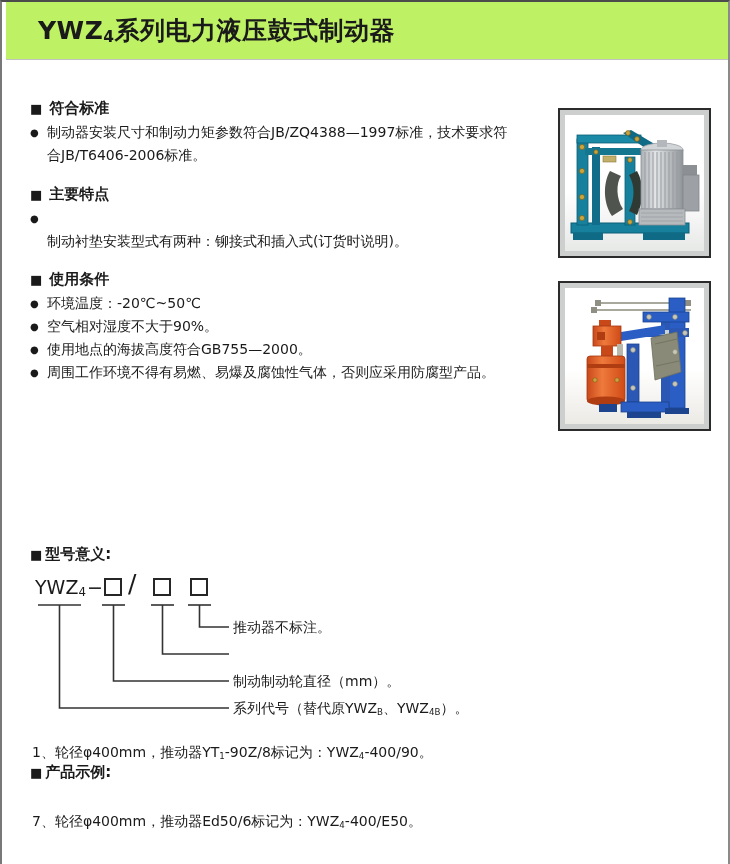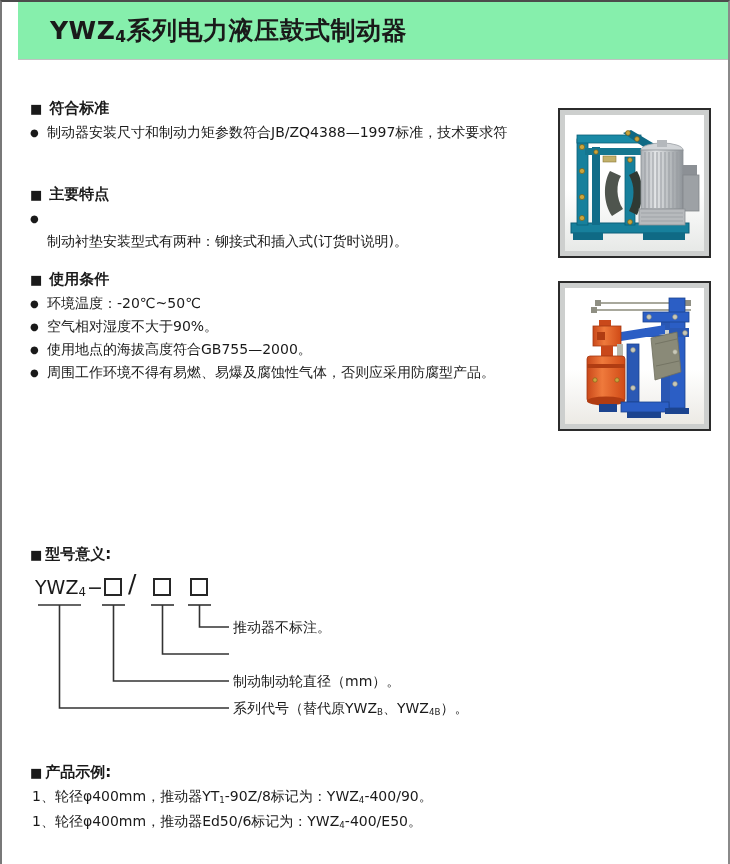--- a/index.html
+++ b/index.html
@@ -5,22 +5,22 @@
   html,body{margin:0;padding:0;background:#fff;}
   .page{
     position:relative;width:730px;height:864px;background:#ffffff;
     box-sizing:border-box;overflow:hidden;
     border-top:2px solid #4c4c4c;border-left:2px solid #787878;border-right:2px solid #8a8a8a;
     font-family:"DejaVu Sans","Liberation Sans",sans-serif;color:#1a1a1a;
   }
   .abs{position:absolute;}
   
   .header-band{
-    position:absolute;top:0;left:16px;right:0;height:57px;
-    background:#86efac;border-bottom:1px solid #bfc2c1;
+    position:absolute;top:0;left:4px;right:0;height:57px;
+    background:#bef264;border-bottom:1px solid #bfc2c1;
   }
   .page-title{
     margin:0;padding-left:32px;line-height:57px;font-size:25px;font-weight:bold;
     letter-spacing:0.5px;white-space:nowrap;
   }
   .seg-sub{font-size:0.62em;position:relative;top:0.18em;}
   
   .sec{position:absolute;left:28px;width:500px;}
   .sec-title{display:flex;align-items:center;gap:7px;font-size:15px;font-weight:bold;height:22px;}
   .sec-title .marker{font-size:13px;line-height:1;}
@@ -58,20 +58,24 @@
 
   <div class="sec" style="top:95px">
     <div class="sec-title">
       <span class="marker">■</span>
       <span>符合标准</span>
     </div>
     <div class="sec-items">
       <div class="item">
         <span class="dot">●</span>
         <span class="txt"><span>制动器安装尺寸和制动力矩参数符合JB/ZQ4388—1997标准，技术要求符</span></span>
+      </div>
+      <div class="item">
+        <span class="dot"></span>
+        <span class="txt"><span>合JB/T6406-2006标准。</span></span>
       </div>
     </div>
   </div>
 
   <div class="sec" style="top:181px">
     <div class="sec-title">
       <span class="marker">■</span>
       <span>主要特点</span>
     </div>
     <div class="sec-items">
@@ -273,16 +277,16 @@
   </svg>
 
   <span class="diagram-label" style="top:616px"><span>推动器不标注。</span></span>
   <span class="diagram-label" style="top:670px"><span>制动制动轮直径（mm）。</span></span>
   <span class="diagram-label" style="top:697px"><span>系列代号（替代原YWZ</span><span class="seg-sub">B</span><span>、YWZ</span><span class="seg-sub">4B</span><span>）。</span></span>
 
   <div class="examples-heading" style="top:760px">
     <span class="marker">■</span>
     <span>产品示例:</span>
   </div>
-  <span class="example-line" style="top:782px"><span>1、轮径φ400mm，推动器YT</span><span class="seg-sub">1</span><span>-90Z/8标记为：YWZ</span><span class="seg-sub">4</span><span>-400/90。</span></span>
-  <span class="example-line" style="top:807px"><span>1、轮径φ400mm，推动器Ed50/6标记为：YWZ</span><span class="seg-sub">4</span><span>-400/E50。</span></span>
+  <span class="example-line" style="top:738px"><span>1、轮径φ400mm，推动器YT</span><span class="seg-sub">1</span><span>-90Z/8标记为：YWZ</span><span class="seg-sub">4</span><span>-400/90。</span></span>
+  <span class="example-line" style="top:807px"><span>7、轮径φ400mm，推动器Ed50/6标记为：YWZ</span><span class="seg-sub">4</span><span>-400/E50。</span></span>
 
 </div>
 
 </body></html>

